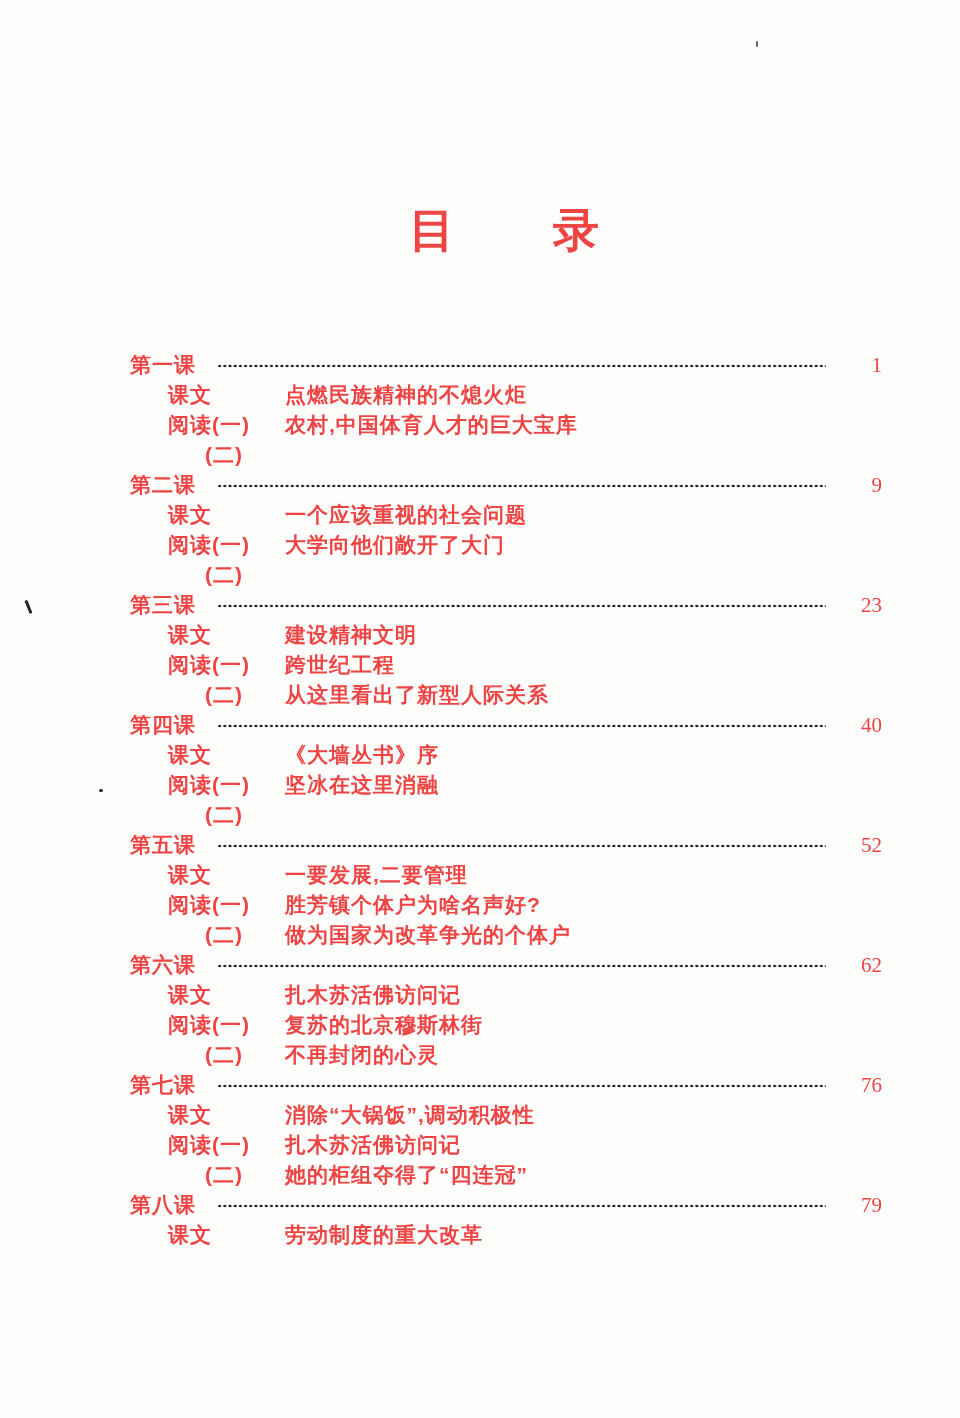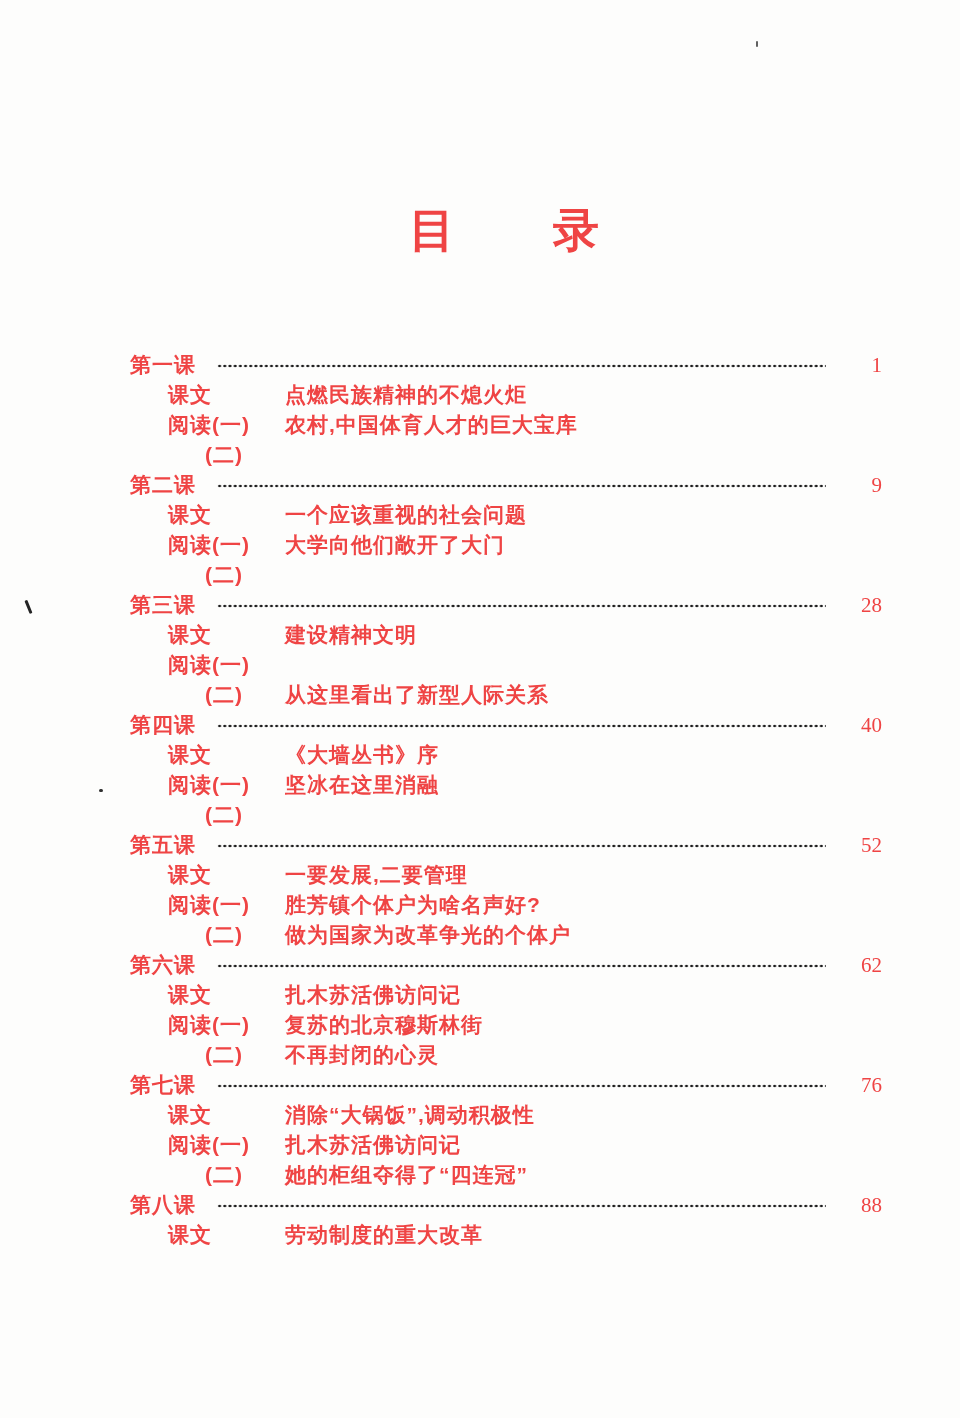--- a/index.html
+++ b/index.html
@@ -124,28 +124,29 @@
       </div>
       <div class="row item sub">
         <span class="label">(二)</span>
       </div>
     </div>
 
     <div class="lesson">
       <div class="row head">
         <span class="lesson-title">第三课</span>
         <span class="leader"></span>
-        <span class="pagenum">28</span>
+        <span class="pagenum">23</span>
       </div>
       <div class="row item">
         <span class="label">课文</span>
         <span class="text">建设精神文明</span>
       </div>
       <div class="row item">
         <span class="label">阅读(一)</span>
+        <span class="text">跨世纪工程</span>
       </div>
       <div class="row item sub">
         <span class="label">(二)</span>
         <span class="text">从这里看出了新型人际关系</span>
       </div>
     </div>
 
     <div class="lesson">
       <div class="row head">
         <span class="lesson-title">第四课</span>
@@ -222,21 +223,21 @@
       <div class="row item sub">
         <span class="label">(二)</span>
         <span class="text">她的柜组夺得了“四连冠”</span>
       </div>
     </div>
 
     <div class="lesson">
       <div class="row head">
         <span class="lesson-title">第八课</span>
         <span class="leader"></span>
-        <span class="pagenum">88</span>
+        <span class="pagenum">79</span>
       </div>
       <div class="row item">
         <span class="label">课文</span>
         <span class="text">劳动制度的重大改革</span>
       </div>
     </div>
 
   </div>
 </div>
 

